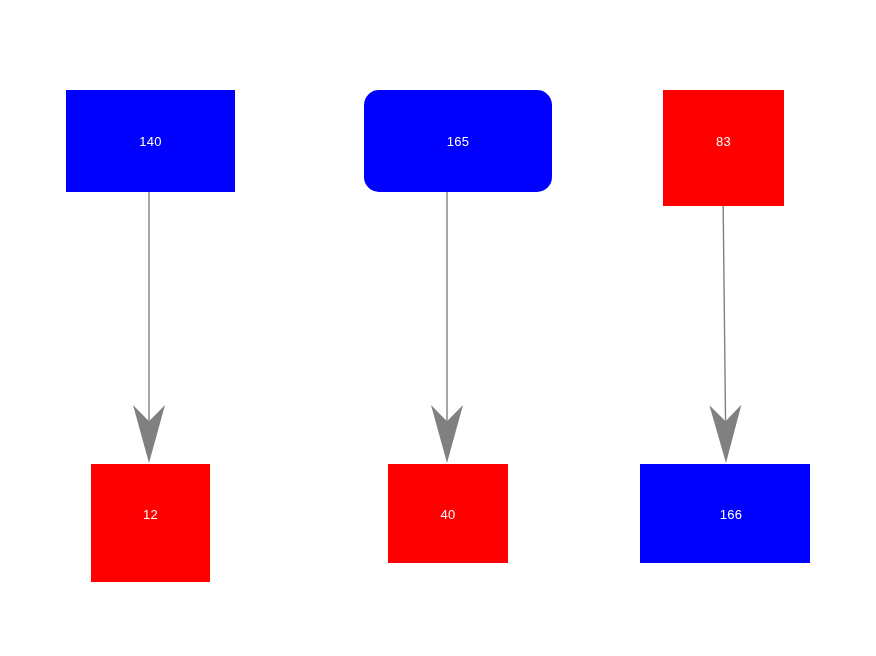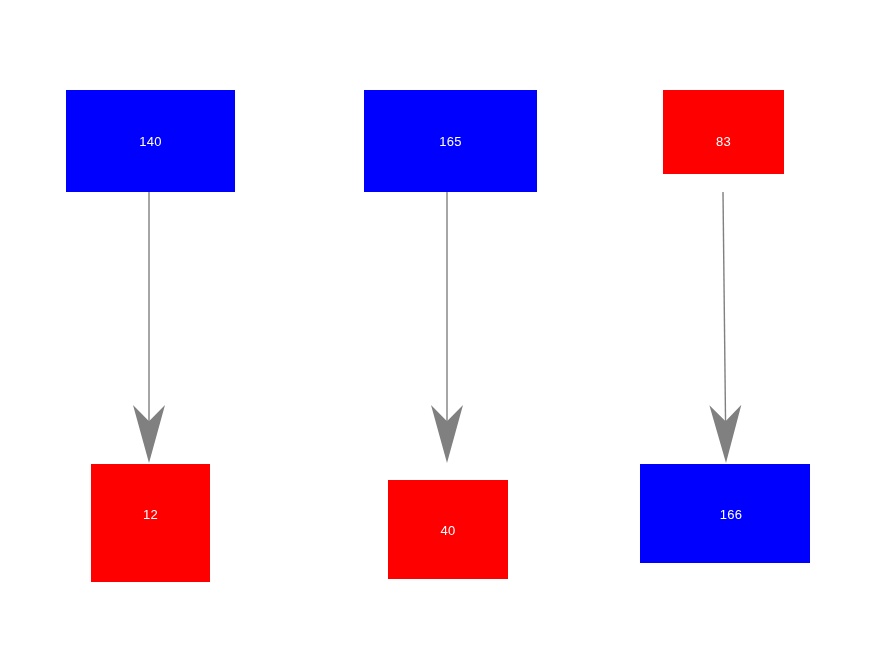--- a/index.html
+++ b/index.html
@@ -65,30 +65,30 @@
       <g>
         <line x1="723" y1="192" x2="725.55" y2="422.40" stroke="#808080" stroke-width="1.4"></line>
         <polygon points="741.36,404.83 725.54,421.24 709.36,405.18 726.00,463.00" fill="#808080"></polygon>
       </g>
     </svg>
 
   <div id="node-layer">
       <div class="node" style="left: 66px; top: 90px; width: 169px; height: 102px; background: rgb(0, 0, 255); padding-left: 40px;">
         <span class="node-label" style="top: 45px; color: rgb(255, 255, 255);">140</span>
       </div>
-      <div class="node" style="left: 364px; top: 90px; width: 173px; height: 102px; background: rgb(0, 0, 255);">
+      <div class="node" style="left: 364px; top: 90px; width: 188px; height: 102px; background: rgb(0, 0, 255); border-radius: 15px;">
         <span class="node-label" style="top: 45px; color: rgb(255, 255, 255);">165</span>
       </div>
-      <div class="node" style="left: 663px; top: 90px; width: 121px; height: 84px; background: rgb(255, 0, 0);">
+      <div class="node" style="left: 663px; top: 90px; width: 121px; height: 116px; background: rgb(255, 0, 0);">
         <span class="node-label" style="top: 45px; color: rgb(255, 255, 255);">83</span>
       </div>
       <div class="node" style="left: 91px; top: 464px; width: 119px; height: 118px; background: rgb(255, 0, 0);">
         <span class="node-label" style="top: 44px; color: rgb(255, 255, 255);">12</span>
       </div>
-      <div class="node" style="left: 388px; top: 464px; width: 120px; height: 99px; background: rgb(255, 0, 0); margin-top: 16px;">
+      <div class="node" style="left: 388px; top: 464px; width: 120px; height: 99px; background: rgb(255, 0, 0);">
         <span class="node-label" style="top: 44px; color: rgb(255, 255, 255);">40</span>
       </div>
       <div class="node" style="left: 640px; top: 464px; width: 170px; height: 99px; background: rgb(0, 0, 255);">
         <span class="node-label" style="top: 44px; color: rgb(255, 255, 255); padding-left: 12px;">166</span>
       </div>
     </div>
 
 </div>
 
 </body></html>

